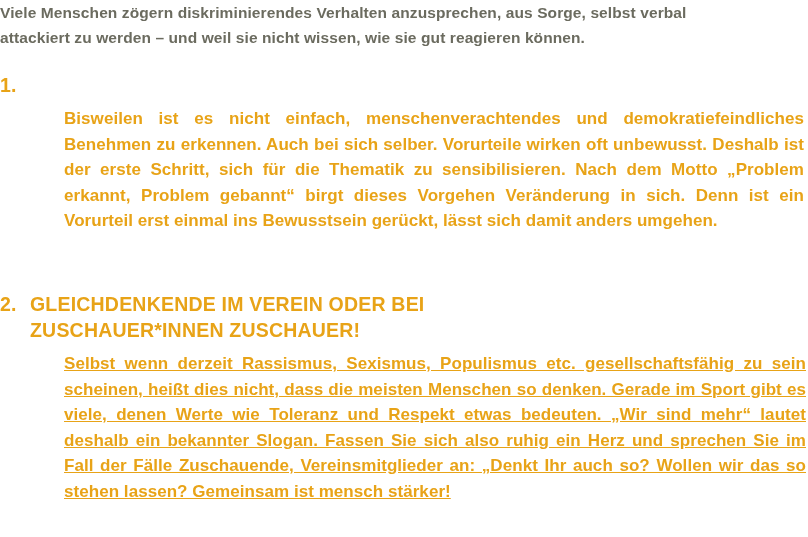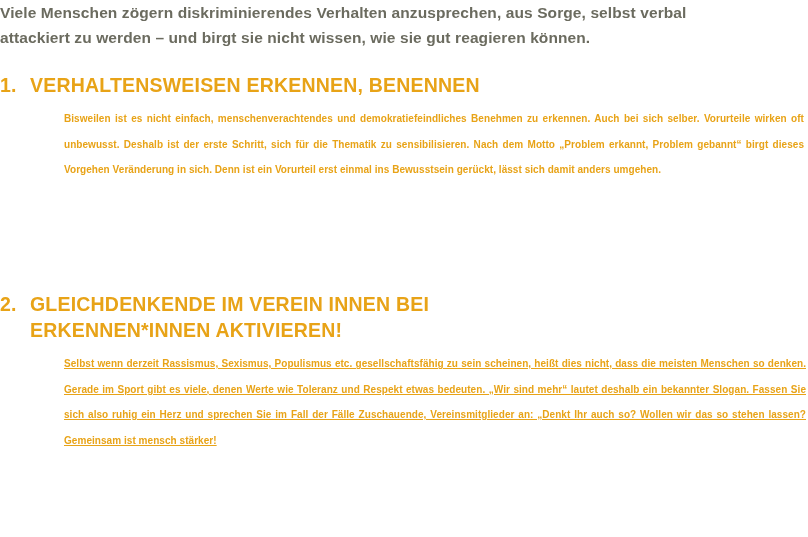--- a/index.html
+++ b/index.html
@@ -61,55 +61,54 @@
     max-width: 700px;
   }
   .heading .htext .l2 {
     display: block;
   }
   .body-text {
     margin-top: 8px;
     margin-left: 64px;
     width: 740px;
     color: #e8a317;
-    font-size: 10px;
+    font-size: 17px;
     line-height: 25.5px;
     text-align: justify;
     font-weight: bold;
     letter-spacing: 0.05px;
   }
   .section-2 .body-text {
     width: 742px;
     text-decoration: underline;
   }
 </style>
 </head>
 <body>
 
 <div class="page">
 
   <div class="intro">
     <span>Viele Menschen zögern diskriminierendes Verhalten anzusprechen, aus Sorge, selbst verbal</span>
-    <span class="line2">attackiert zu werden – und birgt sie nicht wissen, wie sie gut reagieren können.</span>
+    <span class="line2">attackiert zu werden – und weil sie nicht wissen, wie sie gut reagieren können.</span>
   </div>
 
   <div class="section section-1">
     <div class="heading">
       <span class="num">1.</span>
       <span class="htext">
-        <span>VERHALTENSWEISEN ERKENNEN, BENENNEN</span>
       </span>
     </div>
     <div class="body-text">Bisweilen ist es nicht einfach, menschenverachtendes und demokratiefeindliches Benehmen zu erkennen. Auch bei sich selber. Vorurteile wirken oft unbewusst. Deshalb ist der erste Schritt, sich für die Thematik zu sensibilisieren. Nach dem Motto „Problem erkannt, Problem gebannt“ birgt dieses Vorgehen Veränderung in sich. Denn ist ein Vorurteil erst einmal ins Bewusstsein gerückt, lässt sich damit anders umgehen.</div>
   </div>
 
   <div class="section section-2">
     <div class="heading">
       <span class="num">2.</span>
       <span class="htext">
-        <span>GLEICHDENKENDE IM VEREIN INNEN BEI</span>
-        <span class="l2">ERKENNEN*INNEN AKTIVIEREN!</span>
+        <span>GLEICHDENKENDE IM VEREIN ODER BEI</span>
+        <span class="l2">ZUSCHAUER*INNEN ZUSCHAUER!</span>
       </span>
     </div>
     <div class="body-text">Selbst wenn derzeit Rassismus, Sexismus, Populismus etc. gesellschaftsfähig zu sein scheinen, heißt dies nicht, dass die meisten Menschen so denken. Gerade im Sport gibt es viele, denen Werte wie Toleranz und Respekt etwas bedeuten. „Wir sind mehr“ lautet deshalb ein bekannter Slogan. Fassen Sie sich also ruhig ein Herz und sprechen Sie im Fall der Fälle Zuschauende, Vereinsmitglieder an: „Denkt Ihr auch so? Wollen wir das so stehen lassen? Gemeinsam ist mensch stärker!</div>
   </div>
 
 </div>
 
 </body></html>

